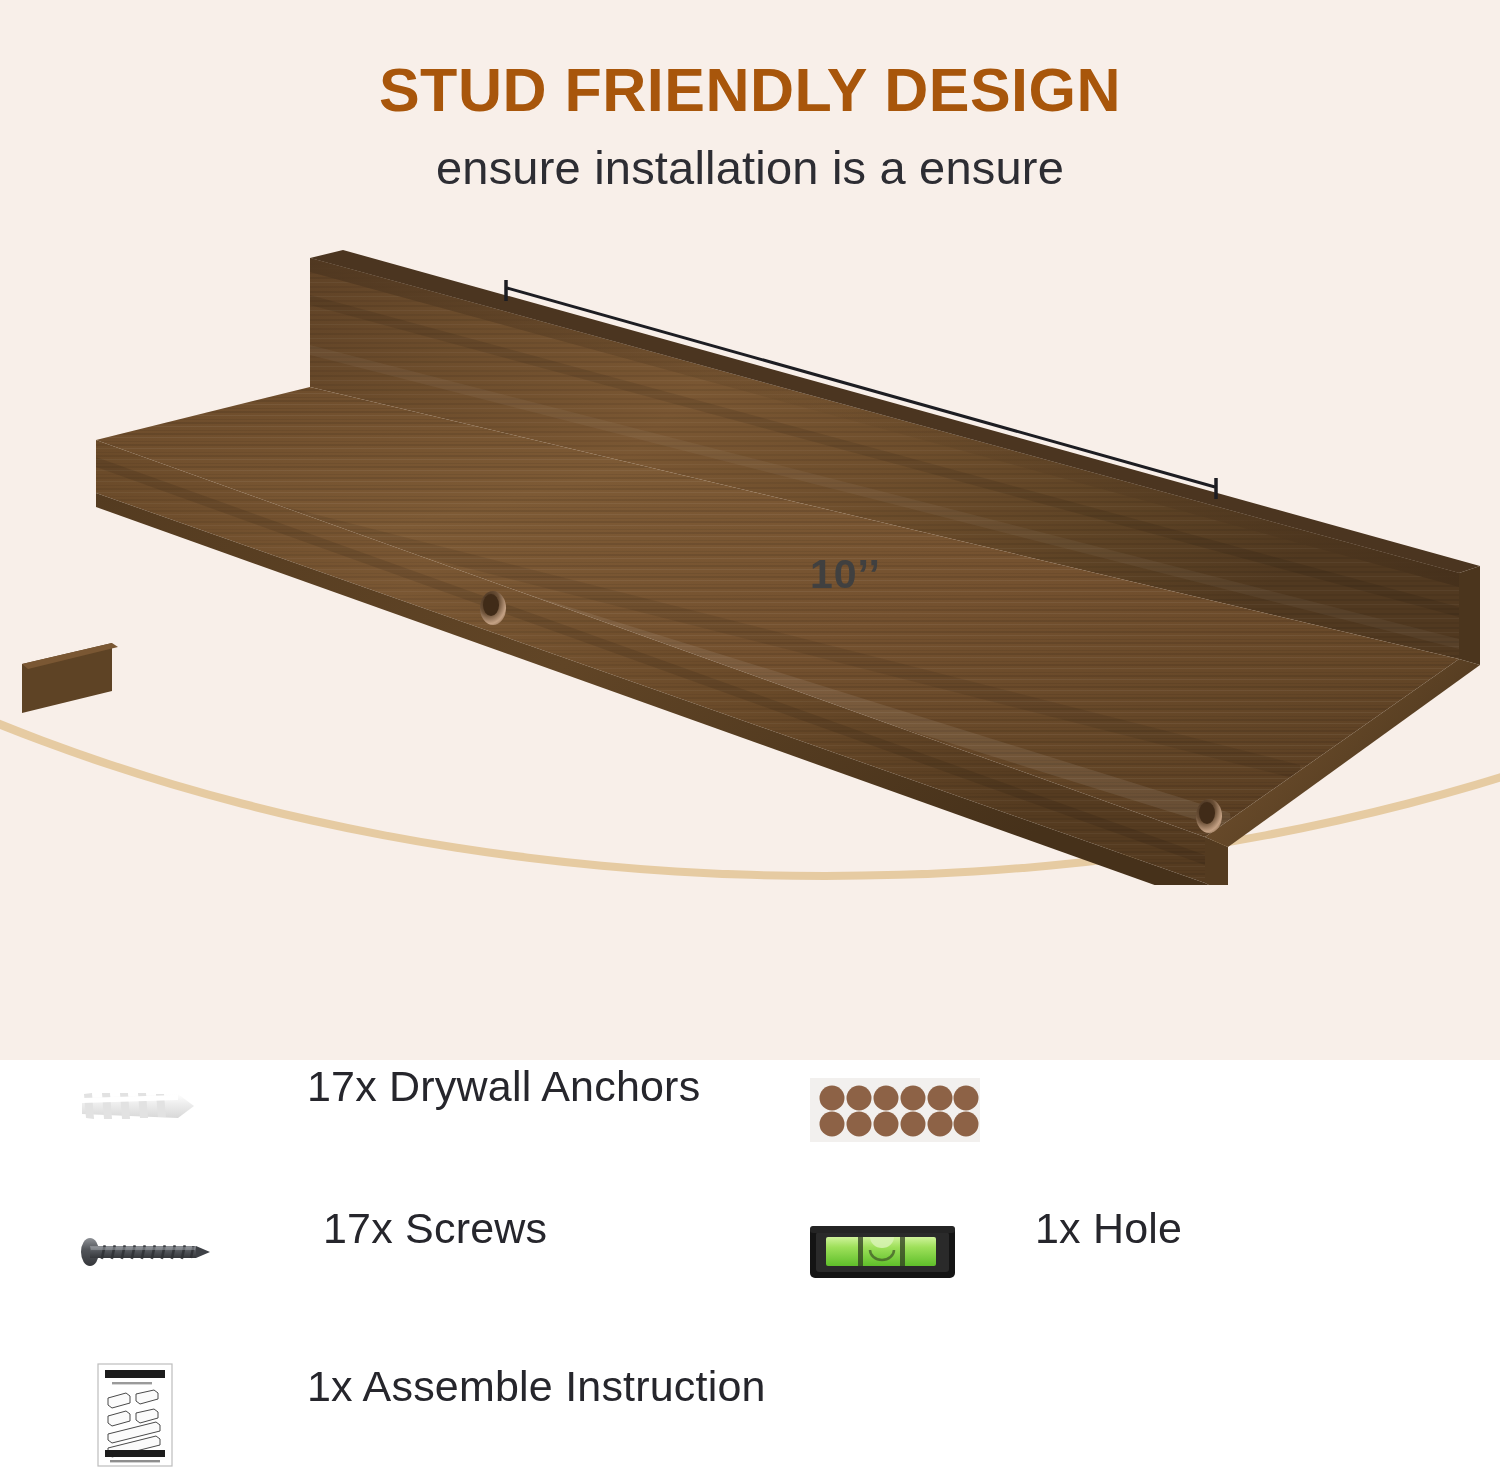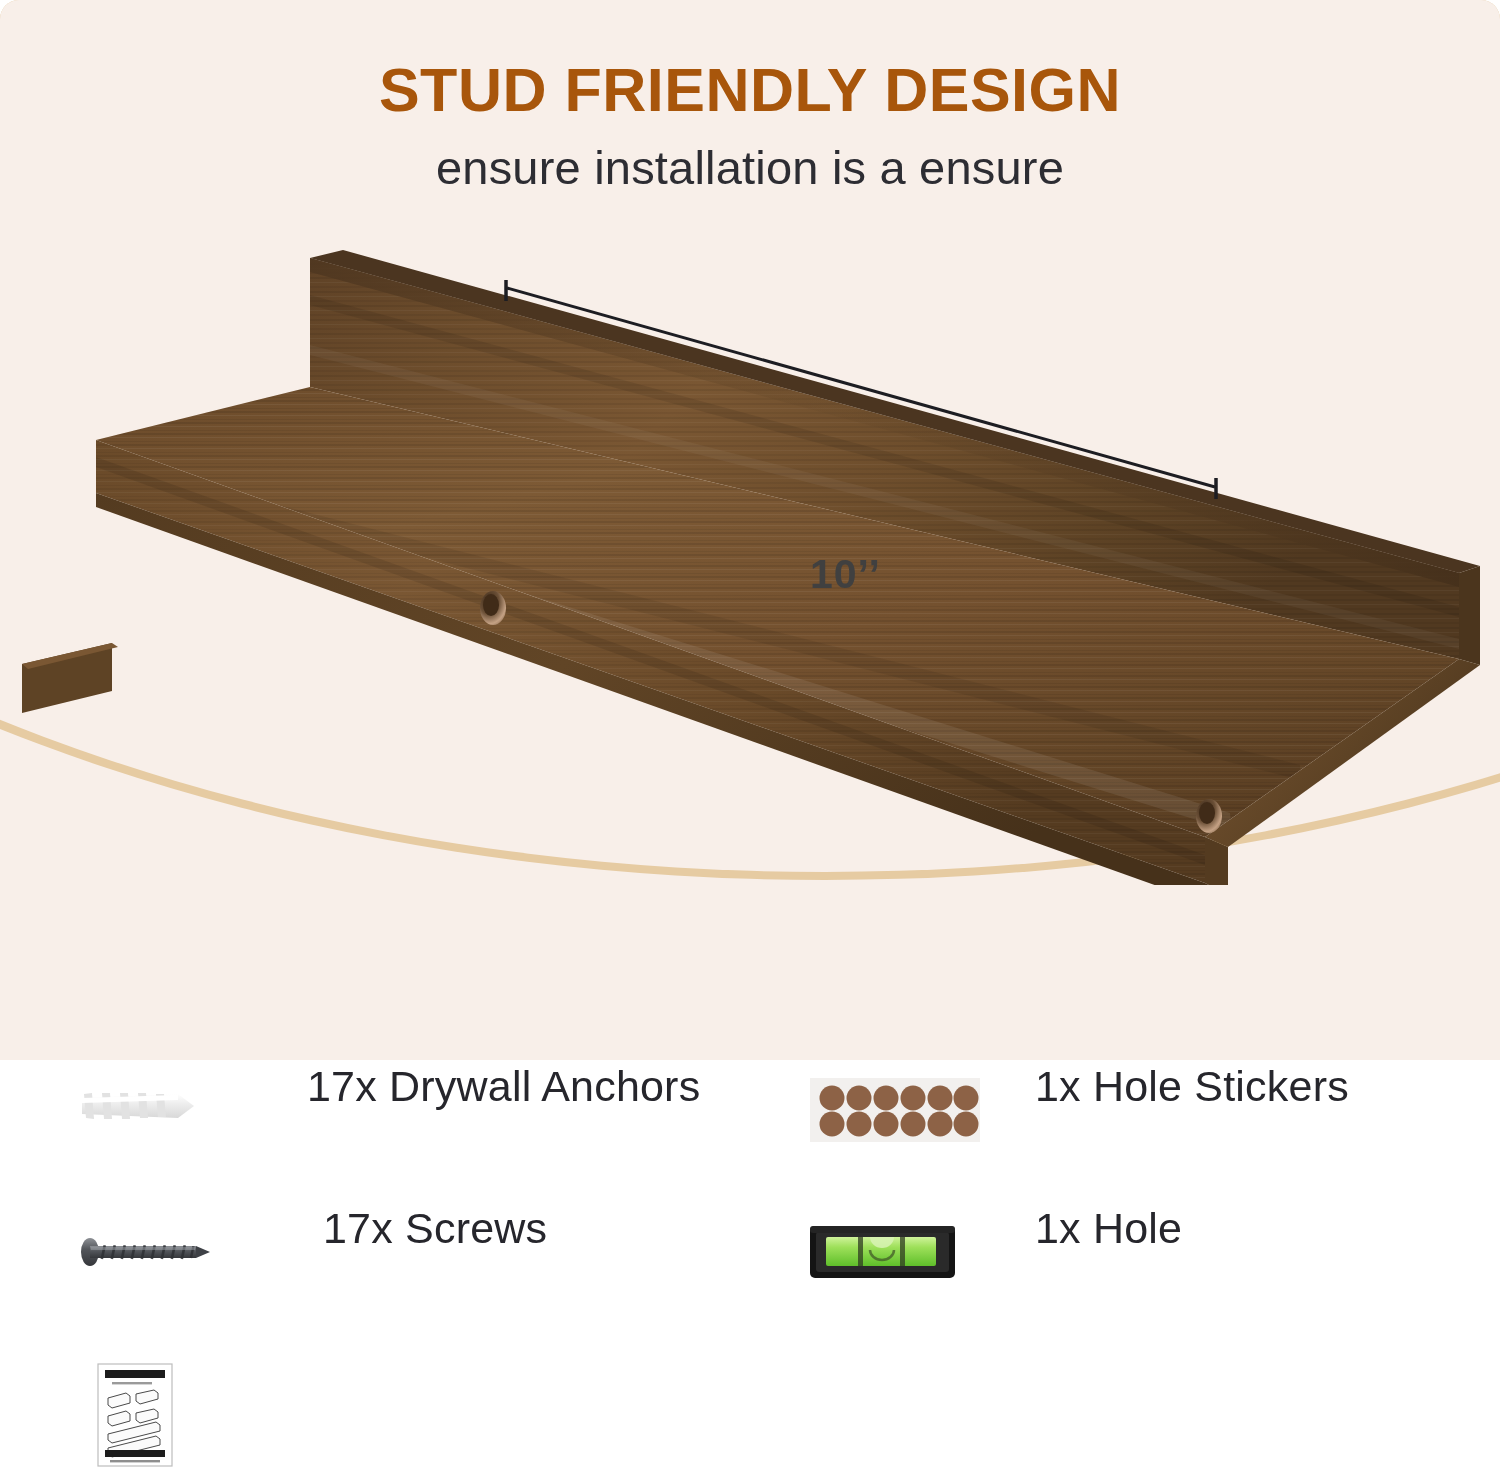--- a/index.html
+++ b/index.html
@@ -3,21 +3,21 @@
 <meta charset="utf-8">
 <style>
   html,body{margin:0;padding:0;}
   body{
     width:1500px;height:1477px;
     background:#ffffff;
     font-family:"Liberation Sans",sans-serif;
     overflow:hidden;
     position:relative;
   }
-  #stage{position:absolute;left:0;top:0;width:1500px;height:1477px;overflow:hidden;border-radius:19px;}
+  #stage{position:absolute;left:0;top:0;width:1500px;height:1477px;overflow:hidden;}
 
   
   .bg-white{position:absolute;left:0;top:0;width:1500px;height:1477px;background:#ffffff;}
   .bg-top{position:absolute;left:0;top:0;width:1500px;height:1060px;overflow:hidden;}
   .bg-top-fill{position:absolute;left:0;top:0;width:1500px;height:1060px;background:#f8efe9;}
   .curve-band{position:absolute;left:-700px;top:-1020px;width:3050px;height:1900px;
      border-radius:50%;background:#e6cba2;}
   .curve-pink{position:absolute;left:-694px;top:-1026px;width:3038px;height:1898px;
      border-radius:50%;background:#f8efe9;}
 
@@ -246,21 +246,20 @@
               <circle cx="166" cy="36" r="12.5"></circle>
             <circle cx="32" cy="62" r="12.5"></circle>
               <circle cx="59" cy="62" r="12.5"></circle>
             <circle cx="86" cy="62" r="12.5"></circle>
               <circle cx="113" cy="62" r="12.5"></circle>
             <circle cx="140" cy="62" r="12.5"></circle>
               <circle cx="166" cy="62" r="12.5"></circle>
           </g>
         </svg>
       </div>
-      <div class="plabel gap-b">1x Hole Stickers</div>
     </div>
 
     <div class="prow r3">
       <div class="picon">
         <svg width="195" height="96" viewBox="0 0 195 96">
           <defs>
             <linearGradient id="scrG" x1="0" y1="0" x2="0" y2="1">
               <stop offset="0%" stop-color="#8e9196"></stop>
               <stop offset="40%" stop-color="#53565b"></stop>
               <stop offset="100%" stop-color="#35373b"></stop>
@@ -323,16 +322,17 @@
             <path d="M 64,32 L 82,28 L 86,31 L 86,37 L 68,42 L 64,39 Z"></path>
             <path d="M 36,54 L 54,49 L 58,52 L 58,59 L 40,64 L 36,61 Z"></path>
             <path d="M 64,51 L 82,47 L 86,50 L 86,56 L 68,61 L 64,58 Z"></path>
             <path d="M 36,72 L 84,60 L 88,63 L 88,69 L 40,81 L 36,78 Z"></path>
             <path d="M 36,86 L 84,74 L 88,77 L 88,83 L 40,95 L 36,92 Z"></path>
           </g>
           <rect x="33" y="88" width="60" height="7" fill="#1c1c1c"></rect>
           <rect x="38" y="98" width="50" height="2.4" fill="#8e8e8e"></rect>
         </svg>
       </div>
+      <div class="plabel gap-a">1x Assemble Instruction</div>
     </div>
 
   </div>
 </div>
 
 </body></html>

